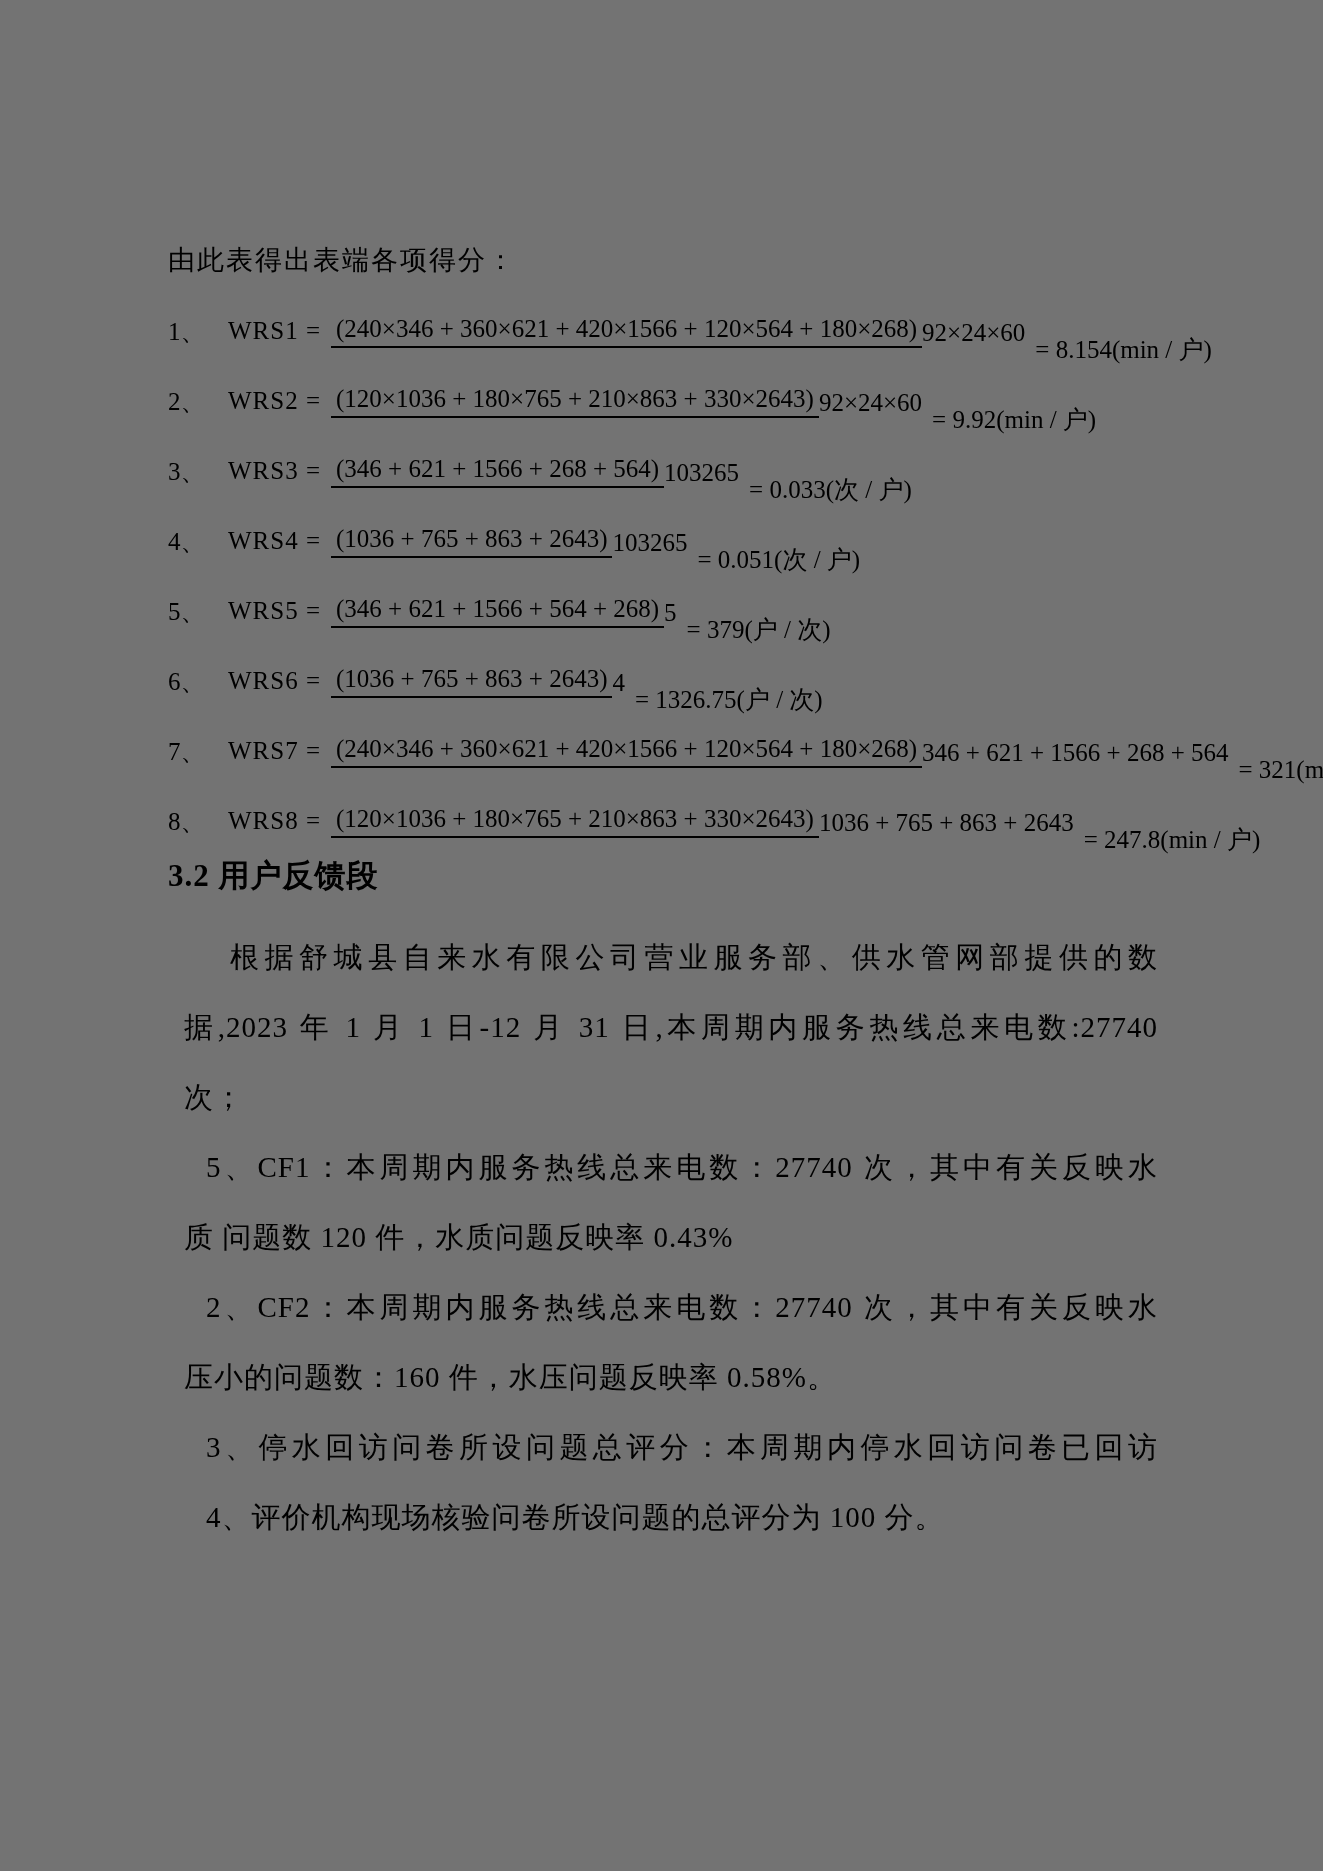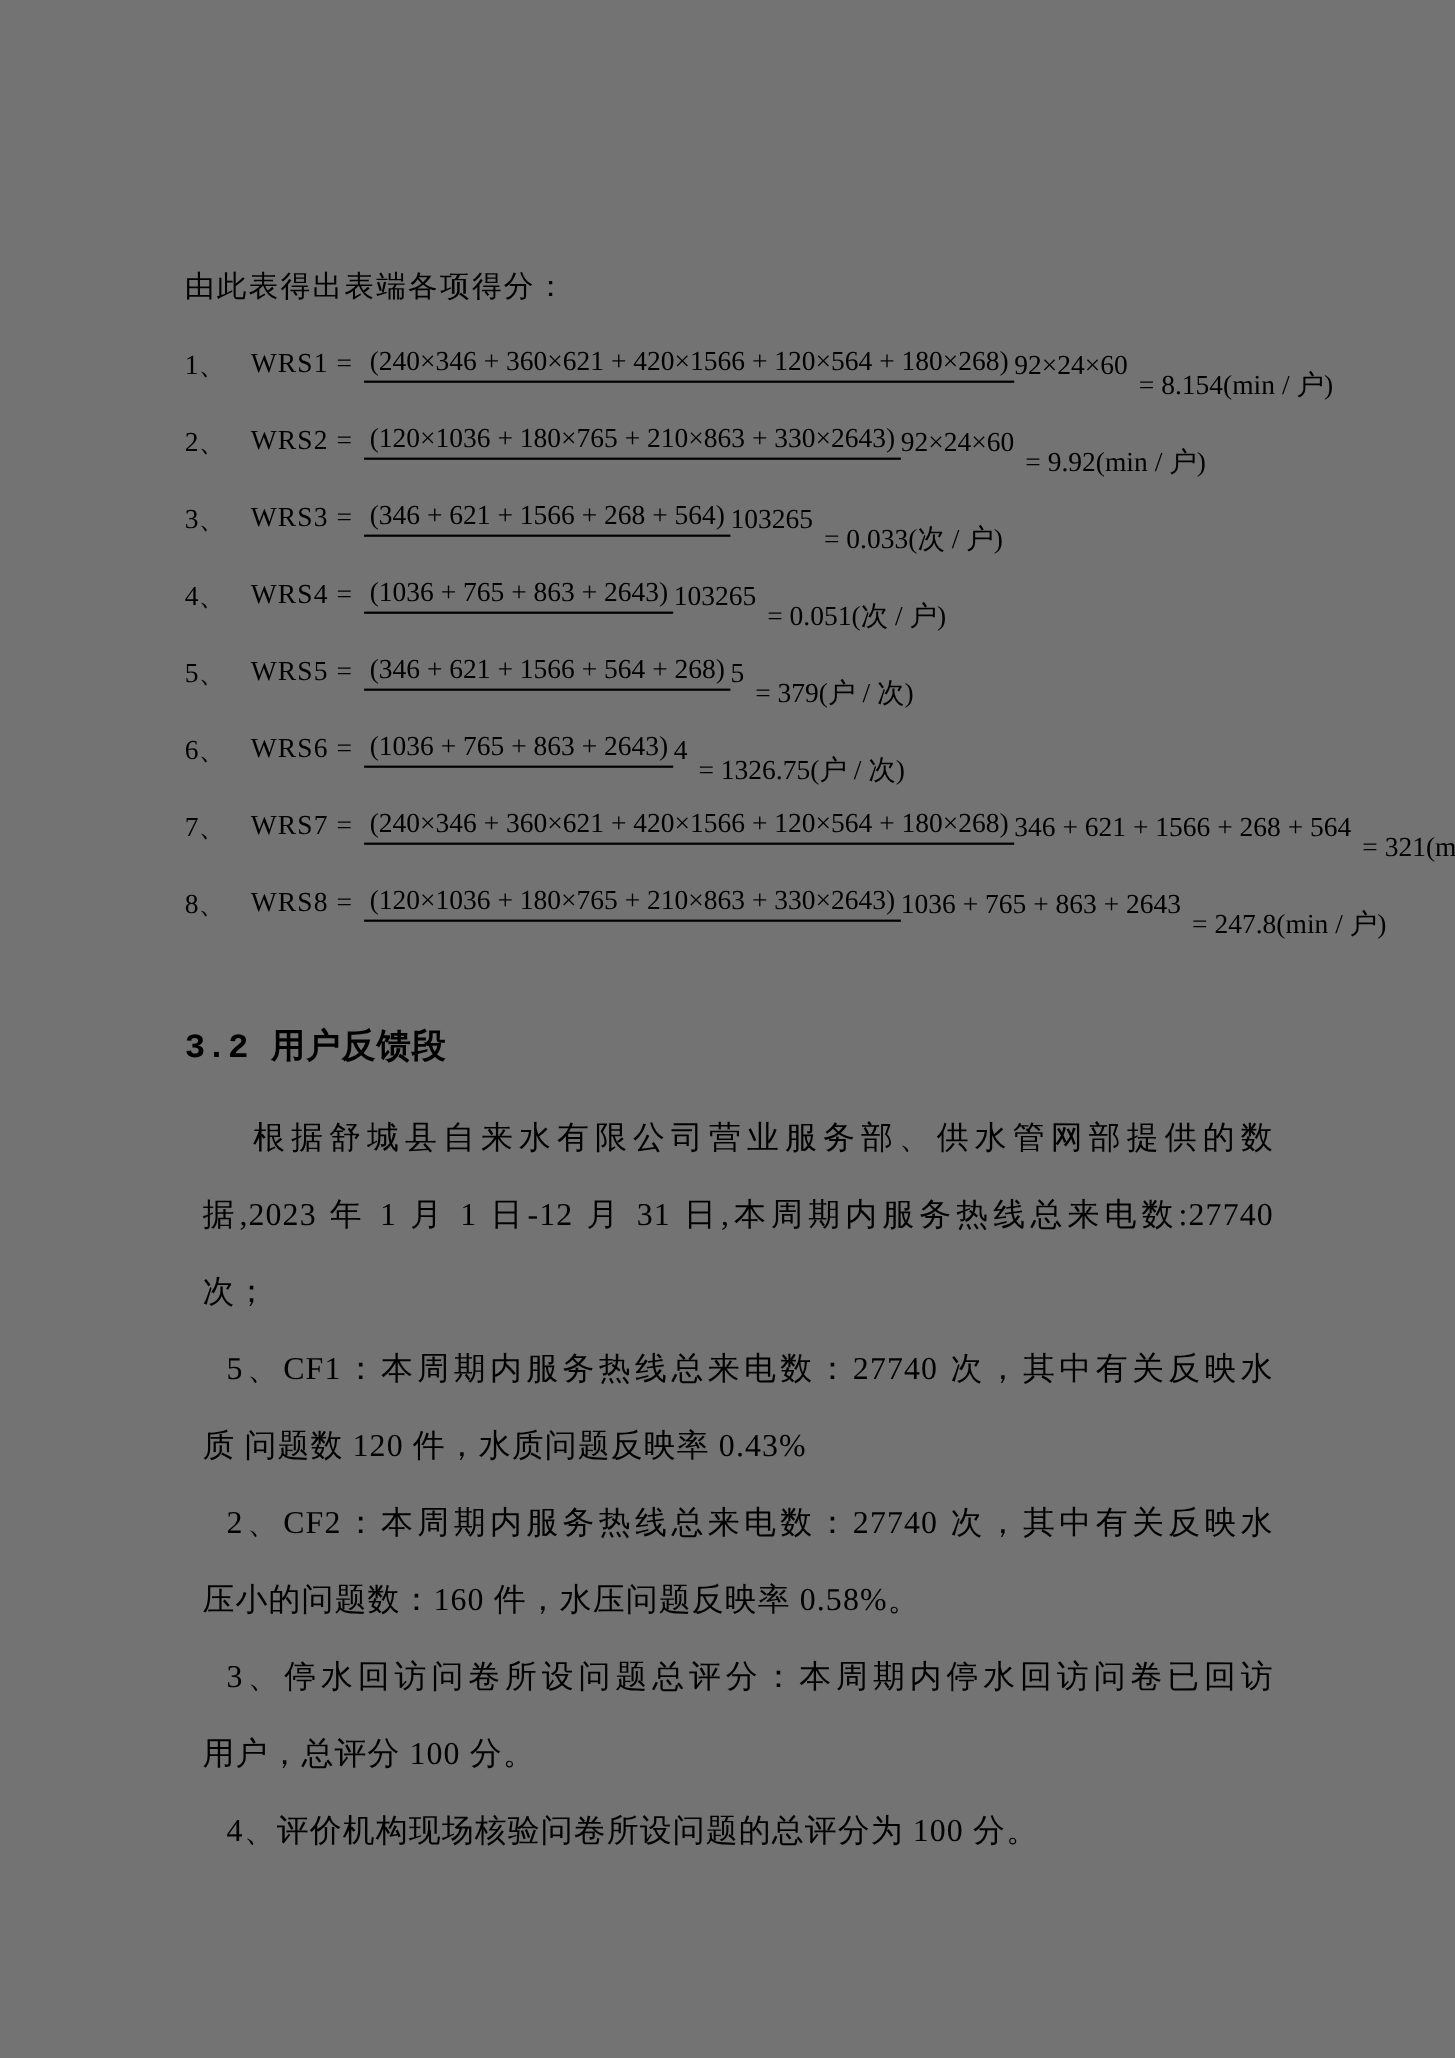--- a/index.html
+++ b/index.html
@@ -42,22 +42,21 @@
     line-height: 1.18;
     flex: 0 0 auto;
   }
   .frac .num {
     border-bottom: 2px solid #000;
     padding: 0 5px 3px 5px;
   }
   .frac .den { padding-top: 3px; }
   .f-result { margin-left: 10px; flex: 0 0 auto; margin-top: 36px; }
   .section-heading {
-    margin-top: 78px;
-    font-family: Liberation Mono, monospace;
+    font-family: Liberation Serif, serif;
     font-weight: 700;
     font-size: 31px;
     line-height: 40px;
     letter-spacing: 1px;
   }
   .body-text { margin-top: 26px; }
   .bodyline {
     height: 70px;
     line-height: 70px;
     font-size: 29px;
@@ -167,18 +166,17 @@
 
     <div class="body-text">
       <div class="bodyline just indent2">根据舒城县自来水有限公司营业服务部、供水管网部提供的数</div>
       <div class="bodyline just">据,2023 年 1 月 1 日-12 月 31 日,本周期内服务热线总来电数:27740</div>
       <div class="bodyline">次；</div>
       <div class="bodyline just indent1">5、CF1：本周期内服务热线总来电数：27740 次，其中有关反映水</div>
       <div class="bodyline">质 问题数 120 件，水质问题反映率 0.43%</div>
       <div class="bodyline just indent1">2、CF2：本周期内服务热线总来电数：27740 次，其中有关反映水</div>
       <div class="bodyline">压小的问题数：160 件，水压问题反映率 0.58%。</div>
       <div class="bodyline just indent1">3、停水回访问卷所设问题总评分：本周期内停水回访问卷已回访</div>
-      <div class="bodyline">用户，总评分 100 分。</div>
       <div class="bodyline indent1">4、评价机构现场核验问卷所设问题的总评分为 100 分。</div>
     </div>
 
   </div>
 </div>
 
 </body></html>

